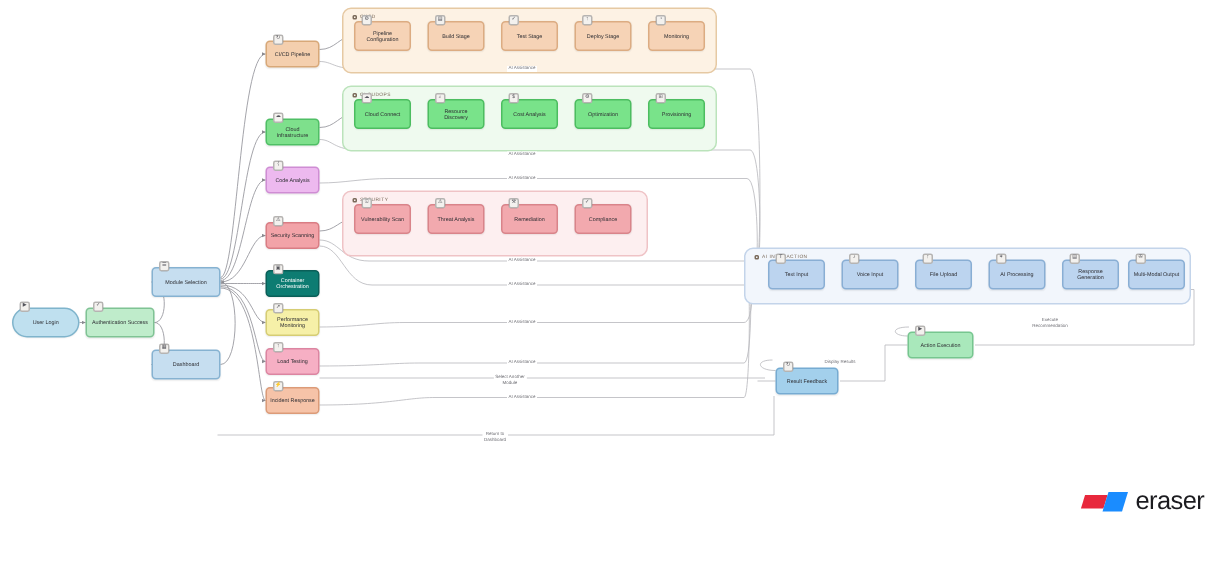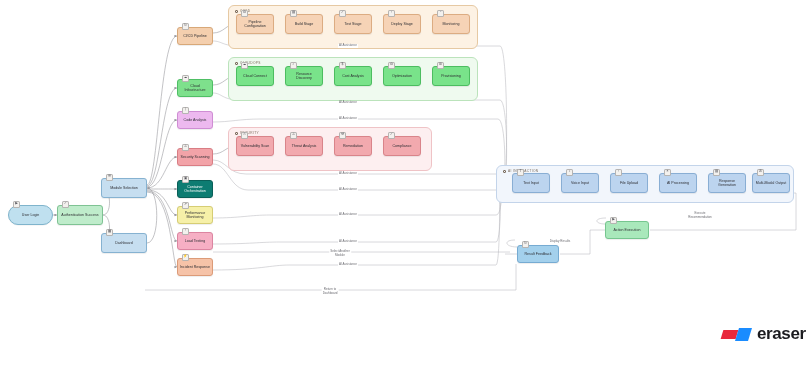--- a/index.html
+++ b/index.html
@@ -89,21 +89,21 @@
     transform:skewX(-17deg);
   }
   .logo-blue {
     position:absolute; left:15px; top:0;
     width:13px; height:13px;
     background:#1a8cff;
     transform:skewX(-17deg);
   }
   .logo-text {
     font-size:17px;
-    font-weight:700;
+    font-weight:400;
     color:#1b1b1f;
     letter-spacing:-0.4px;
   }
 </style>
 </head>
 <body>
 
 <div id="canvas">
   <svg class="edges" viewBox="0 0 806 377">
     <defs>

